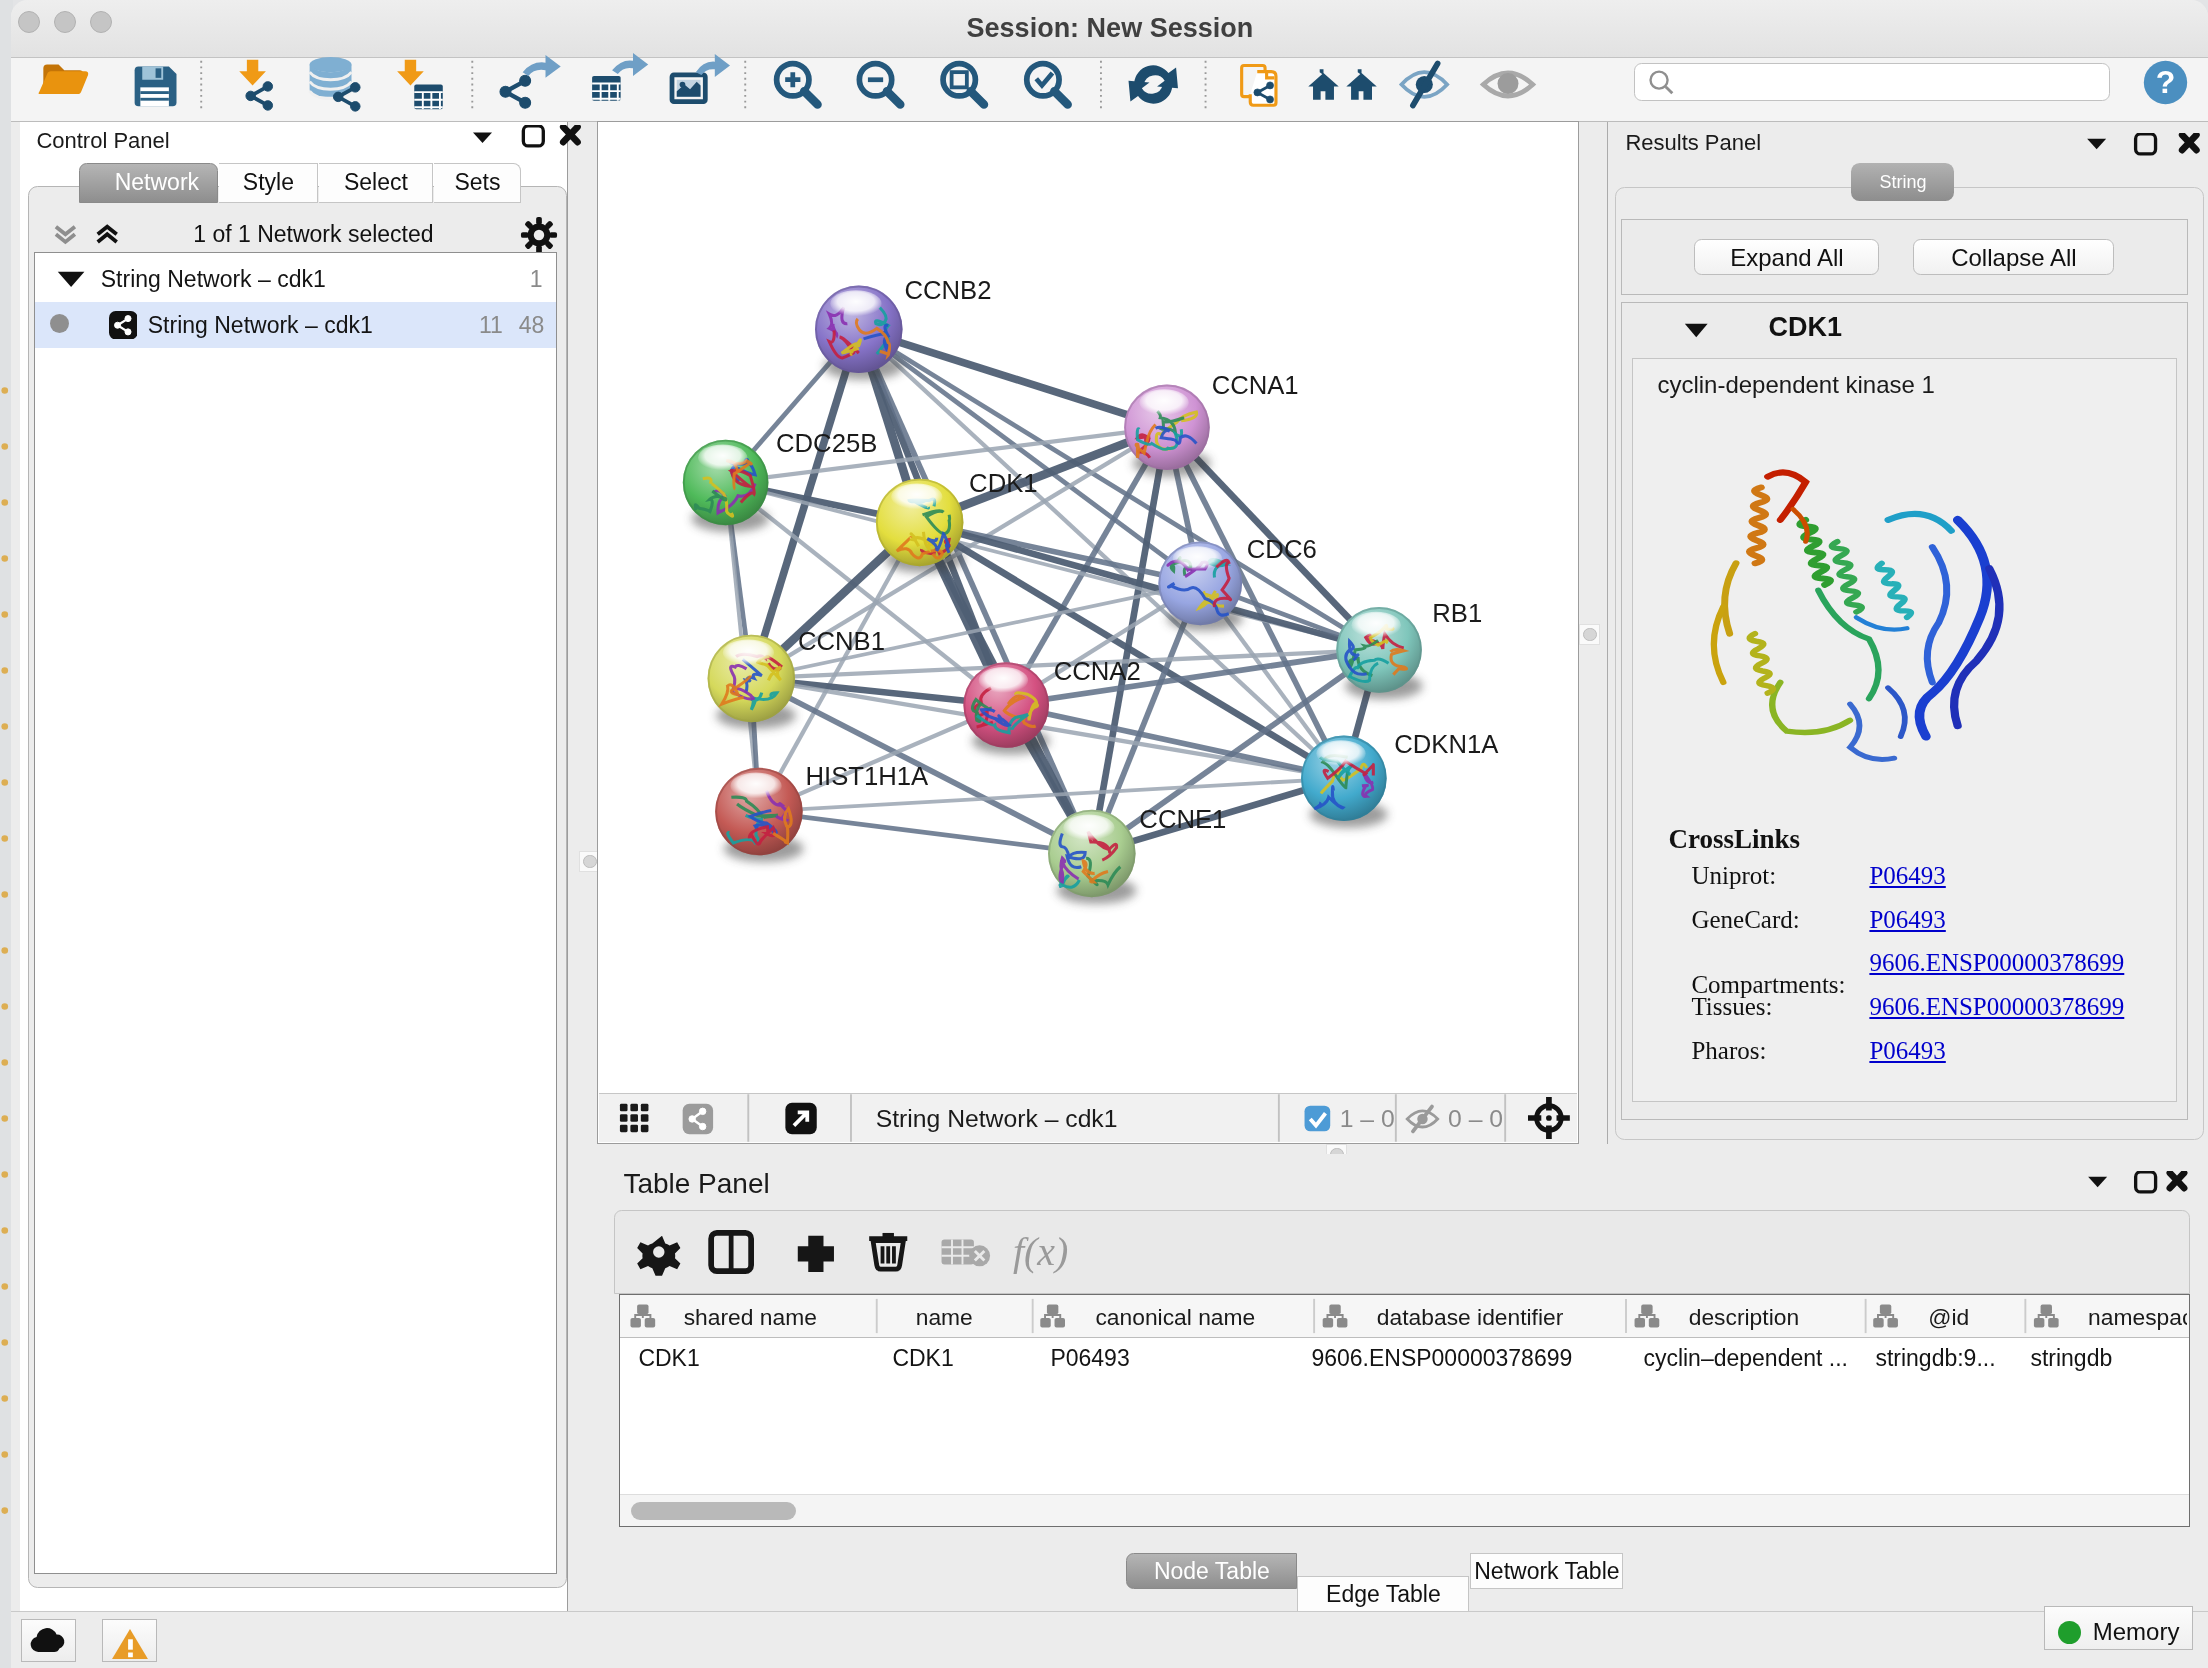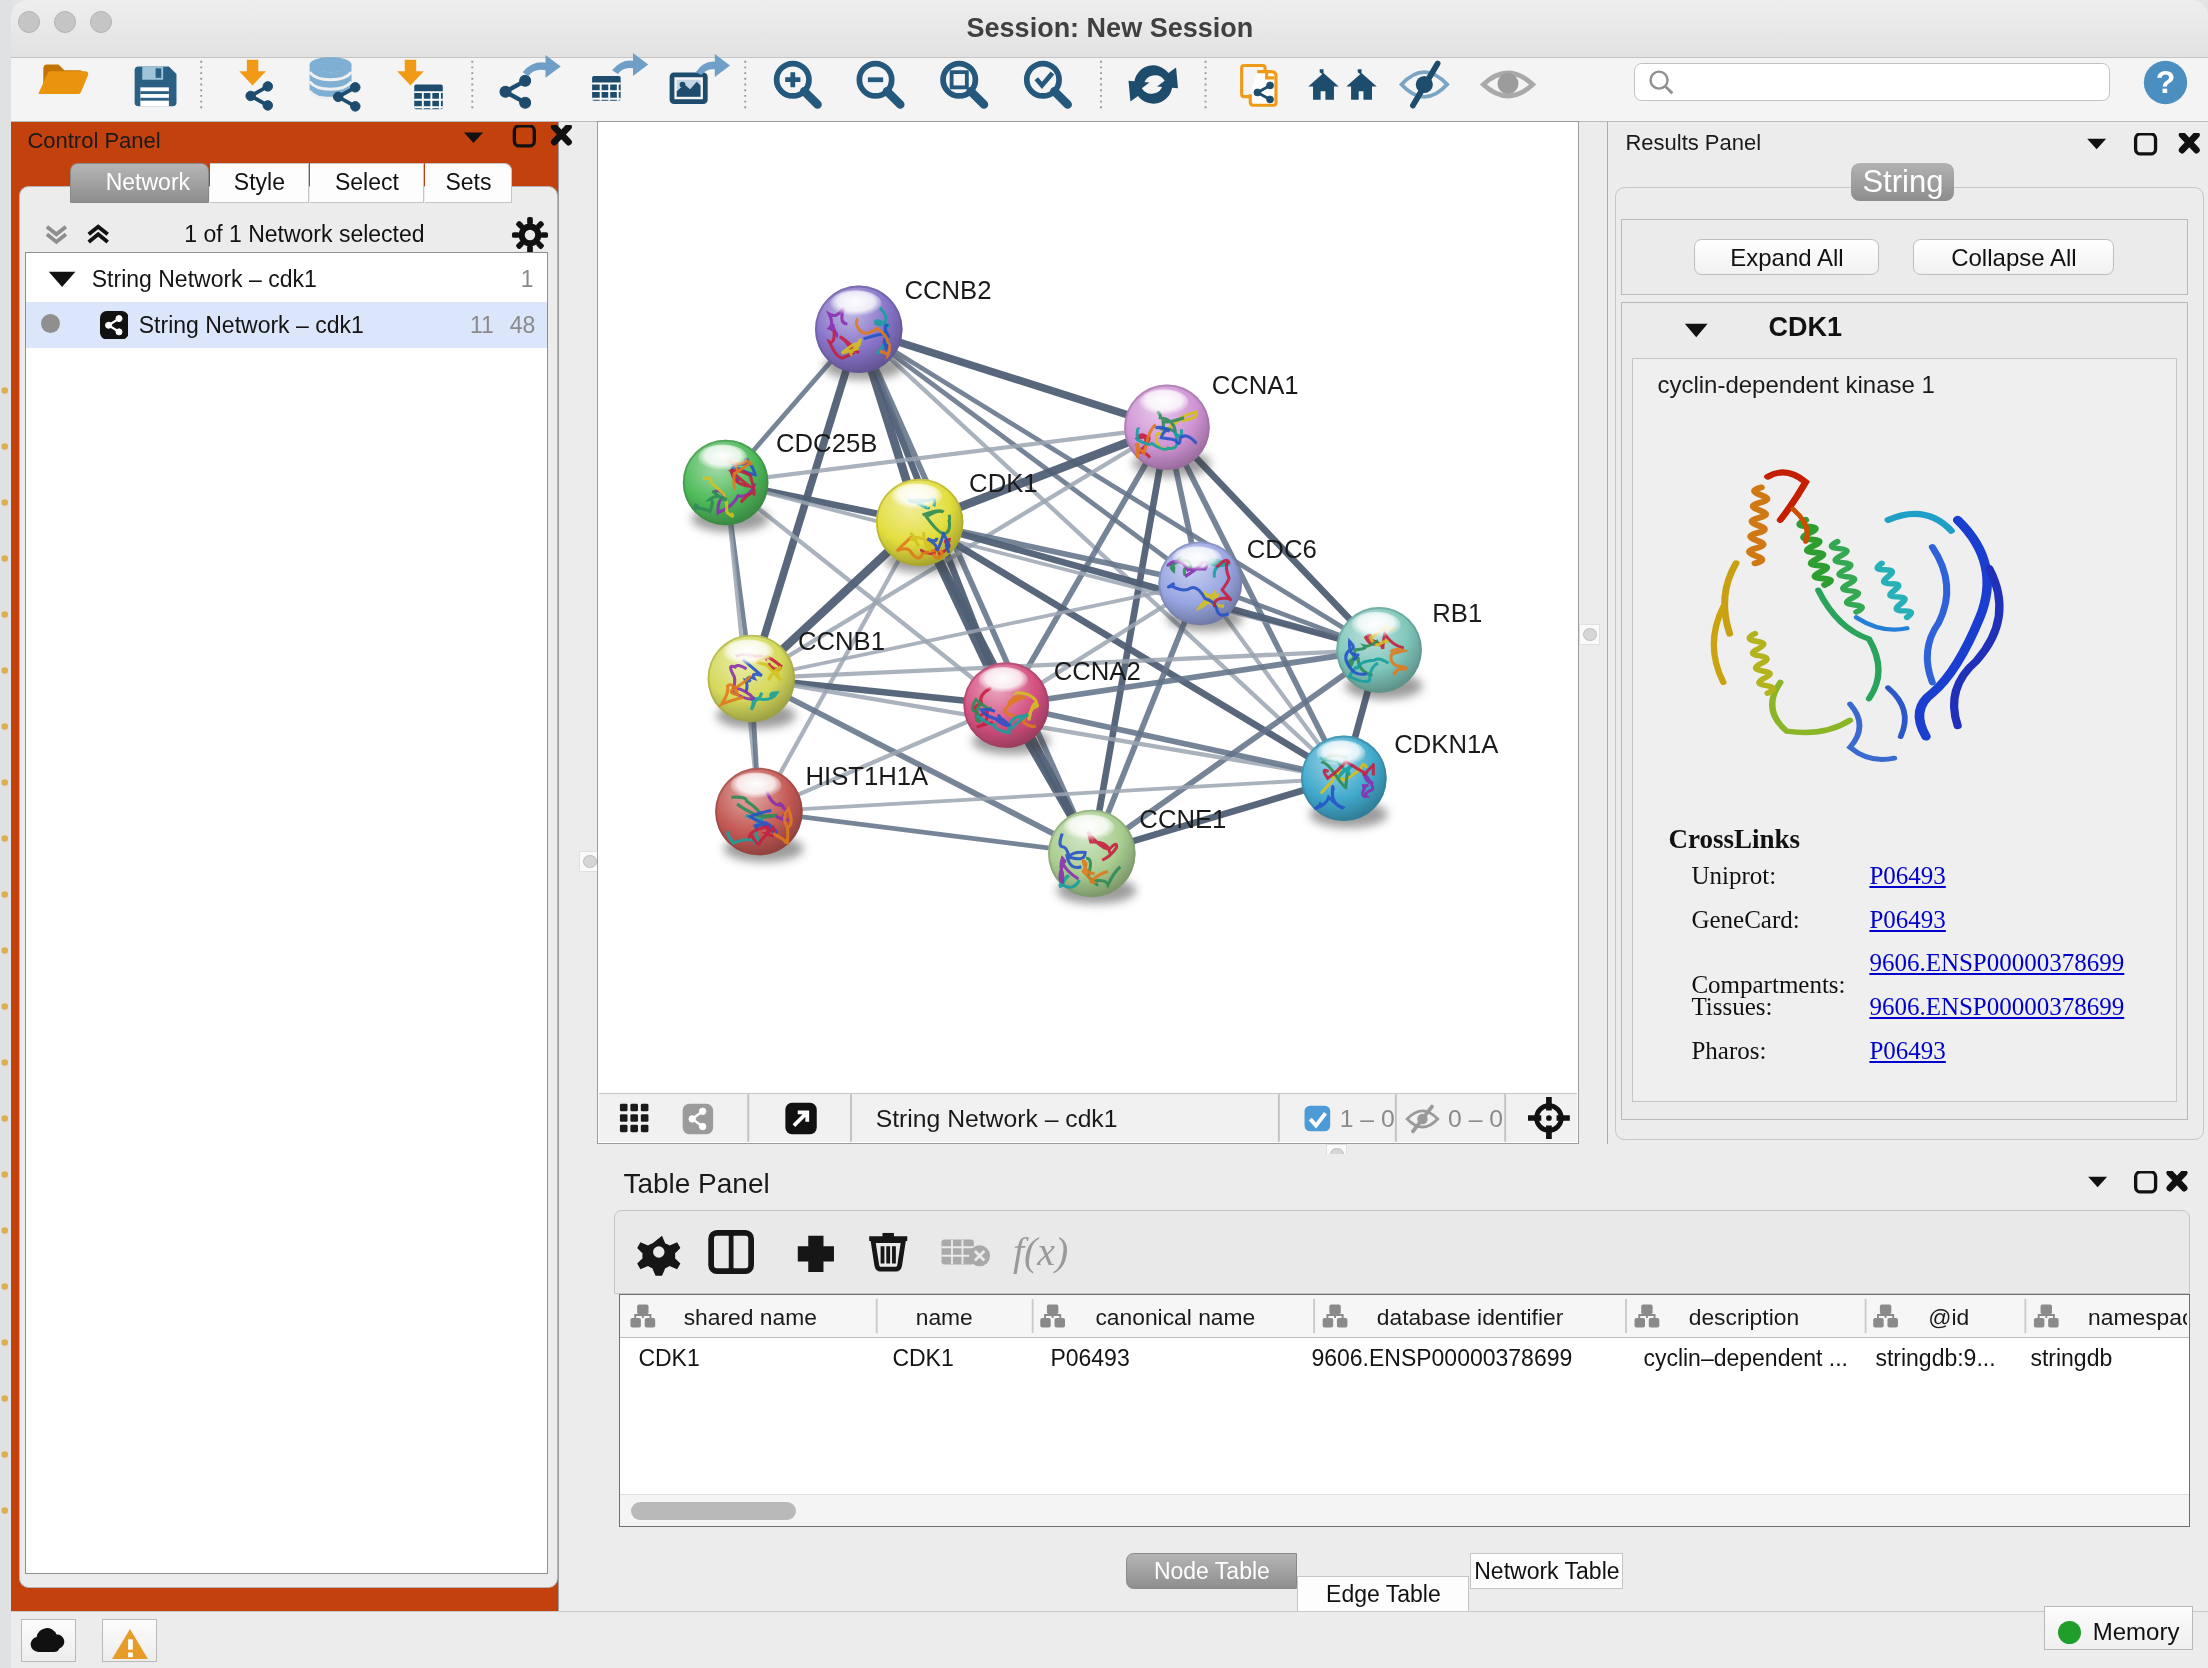--- a/index.html
+++ b/index.html
@@ -13,21 +13,21 @@
   .tl{position:absolute;top:10.5px;width:22px;height:22px;border-radius:50%;
     background:#c5c5c5;border:1px solid #b2b2b2;box-sizing:border-box;}
   #title{position:absolute;top:13.3px;left:0;width:100%;text-align:center;
     font-size:27px;font-weight:bold;color:#404040;}
   
   #toolbar{position:absolute;left:0;top:58px;width:100%;height:63px;background:#f4f4f4;
     border-bottom:1px solid #bcbcbc;}
   #searchbox{position:absolute;left:1623px;top:4.8px;width:474px;height:36px;background:#fff;
     border:1px solid #c2c2c2;border-radius:7.6px;}
   
-  #cpanel{position:absolute;left:0px;top:122px;width:547px;height:1489px;background:#c2410c;border-right:1.9px solid #9c9c9c;}
+  #cpanel{position:absolute;left:9px;top:122px;width:547px;height:1489px;background:#ffffff;border-right:1.9px solid #9c9c9c;}
   #cp-title{position:absolute;left:16px;top:5.7px;font-size:22px;color:#1a1a1a;}
   .tab{position:absolute;top:41px;height:40px;z-index:5;background:#fdfdfd;border:1px solid #c5c5c5;
     box-sizing:border-box;text-align:center;font-size:23px;color:#111;line-height:37px;}
   .tabsel{background:linear-gradient(#b5b5b5,#8e8e8e);color:#fff;border-color:#8a8a8a;
     border-radius:7.6px 7.6px 0 0;padding-left:16px;}
   #cp-pane{position:absolute;left:7.6px;top:64px;width:537px;height:1400px;background:#ececec;
     border:1px solid #b5b5b5;border-radius:9.5px;}
   #cp-bar{position:absolute;left:11.4px;top:34px;width:512px;height:28.5px;font-size:23px;color:#111;}
   #cp-list{position:absolute;left:4.8px;top:65px;width:523px;height:1322px;background:#fff;
     border:1.9px solid #8f8f8f;box-sizing:border-box;}
@@ -607,21 +607,21 @@
   </div>
 
   <div id="rpanel">
     <div style="position:absolute;left:17px;top:7.6px;font-size:22px;color:#1a1a1a;">Results Panel</div>
     <svg width="124" height="28.5" viewBox="0 0 130 30" style="position:absolute;left:477px;top:10.5px;">
       <path d="M2 6 L22 6 L12 17 Z" fill="#111"></path>
       <rect x="53" y="1" width="21" height="21" rx="5" fill="none" stroke="#111" stroke-width="3.5"></rect>
       <path d="M102 2 L117 18 M117 2 L102 18" stroke="#111" stroke-width="7" stroke-linecap="round"></path>
     </svg>
     <div style="position:absolute;left:243px;top:41px;width:103px;height:38px;border-radius:8.6px;z-index:5;
-      background:linear-gradient(#b2b2b2,#8d8d8d);color:#fff;font-size:31px;text-align:center;line-height:38px;">String</div>
+      background:linear-gradient(#b2b2b2,#8d8d8d);color:#fff;font-size:18px;text-align:center;line-height:38px;">String</div>
     <div style="position:absolute;left:6.7px;top:65px;width:589px;height:953px;background:#ececec;border:1px solid #c6c6c6;border-radius:9.5px;box-sizing:border-box;"></div>
     <div style="position:absolute;left:12.4px;top:97px;width:567px;height:76px;background:#ebebeb;border:1px solid #b9b9b9;box-sizing:border-box;"></div>
     <div class="rbtn" style="position:absolute;left:86px;top:117px;width:185px;height:36px;">Expand All</div>
     <div class="rbtn" style="position:absolute;left:305px;top:117px;width:201px;height:36px;">Collapse All</div>
     <div style="position:absolute;left:12.4px;top:180px;width:567px;height:818px;background:#ebebeb;border:1px solid #b9b9b9;box-sizing:border-box;"></div>
     <svg width="28.5" height="23" viewBox="0 0 30 24" style="position:absolute;left:74px;top:197px;">
         <path d="M3 5 L27 5 L15 19 Z" fill="#111"></path>
       </svg>
     <div style="position:absolute;left:160px;top:190px;font-size:27px;font-weight:bold;color:#111;">CDK1</div>
     <div style="position:absolute;left:24px;top:236px;width:545px;height:744px;background:#efefef;border:1px solid #c5c5c5;box-sizing:border-box;"></div>

